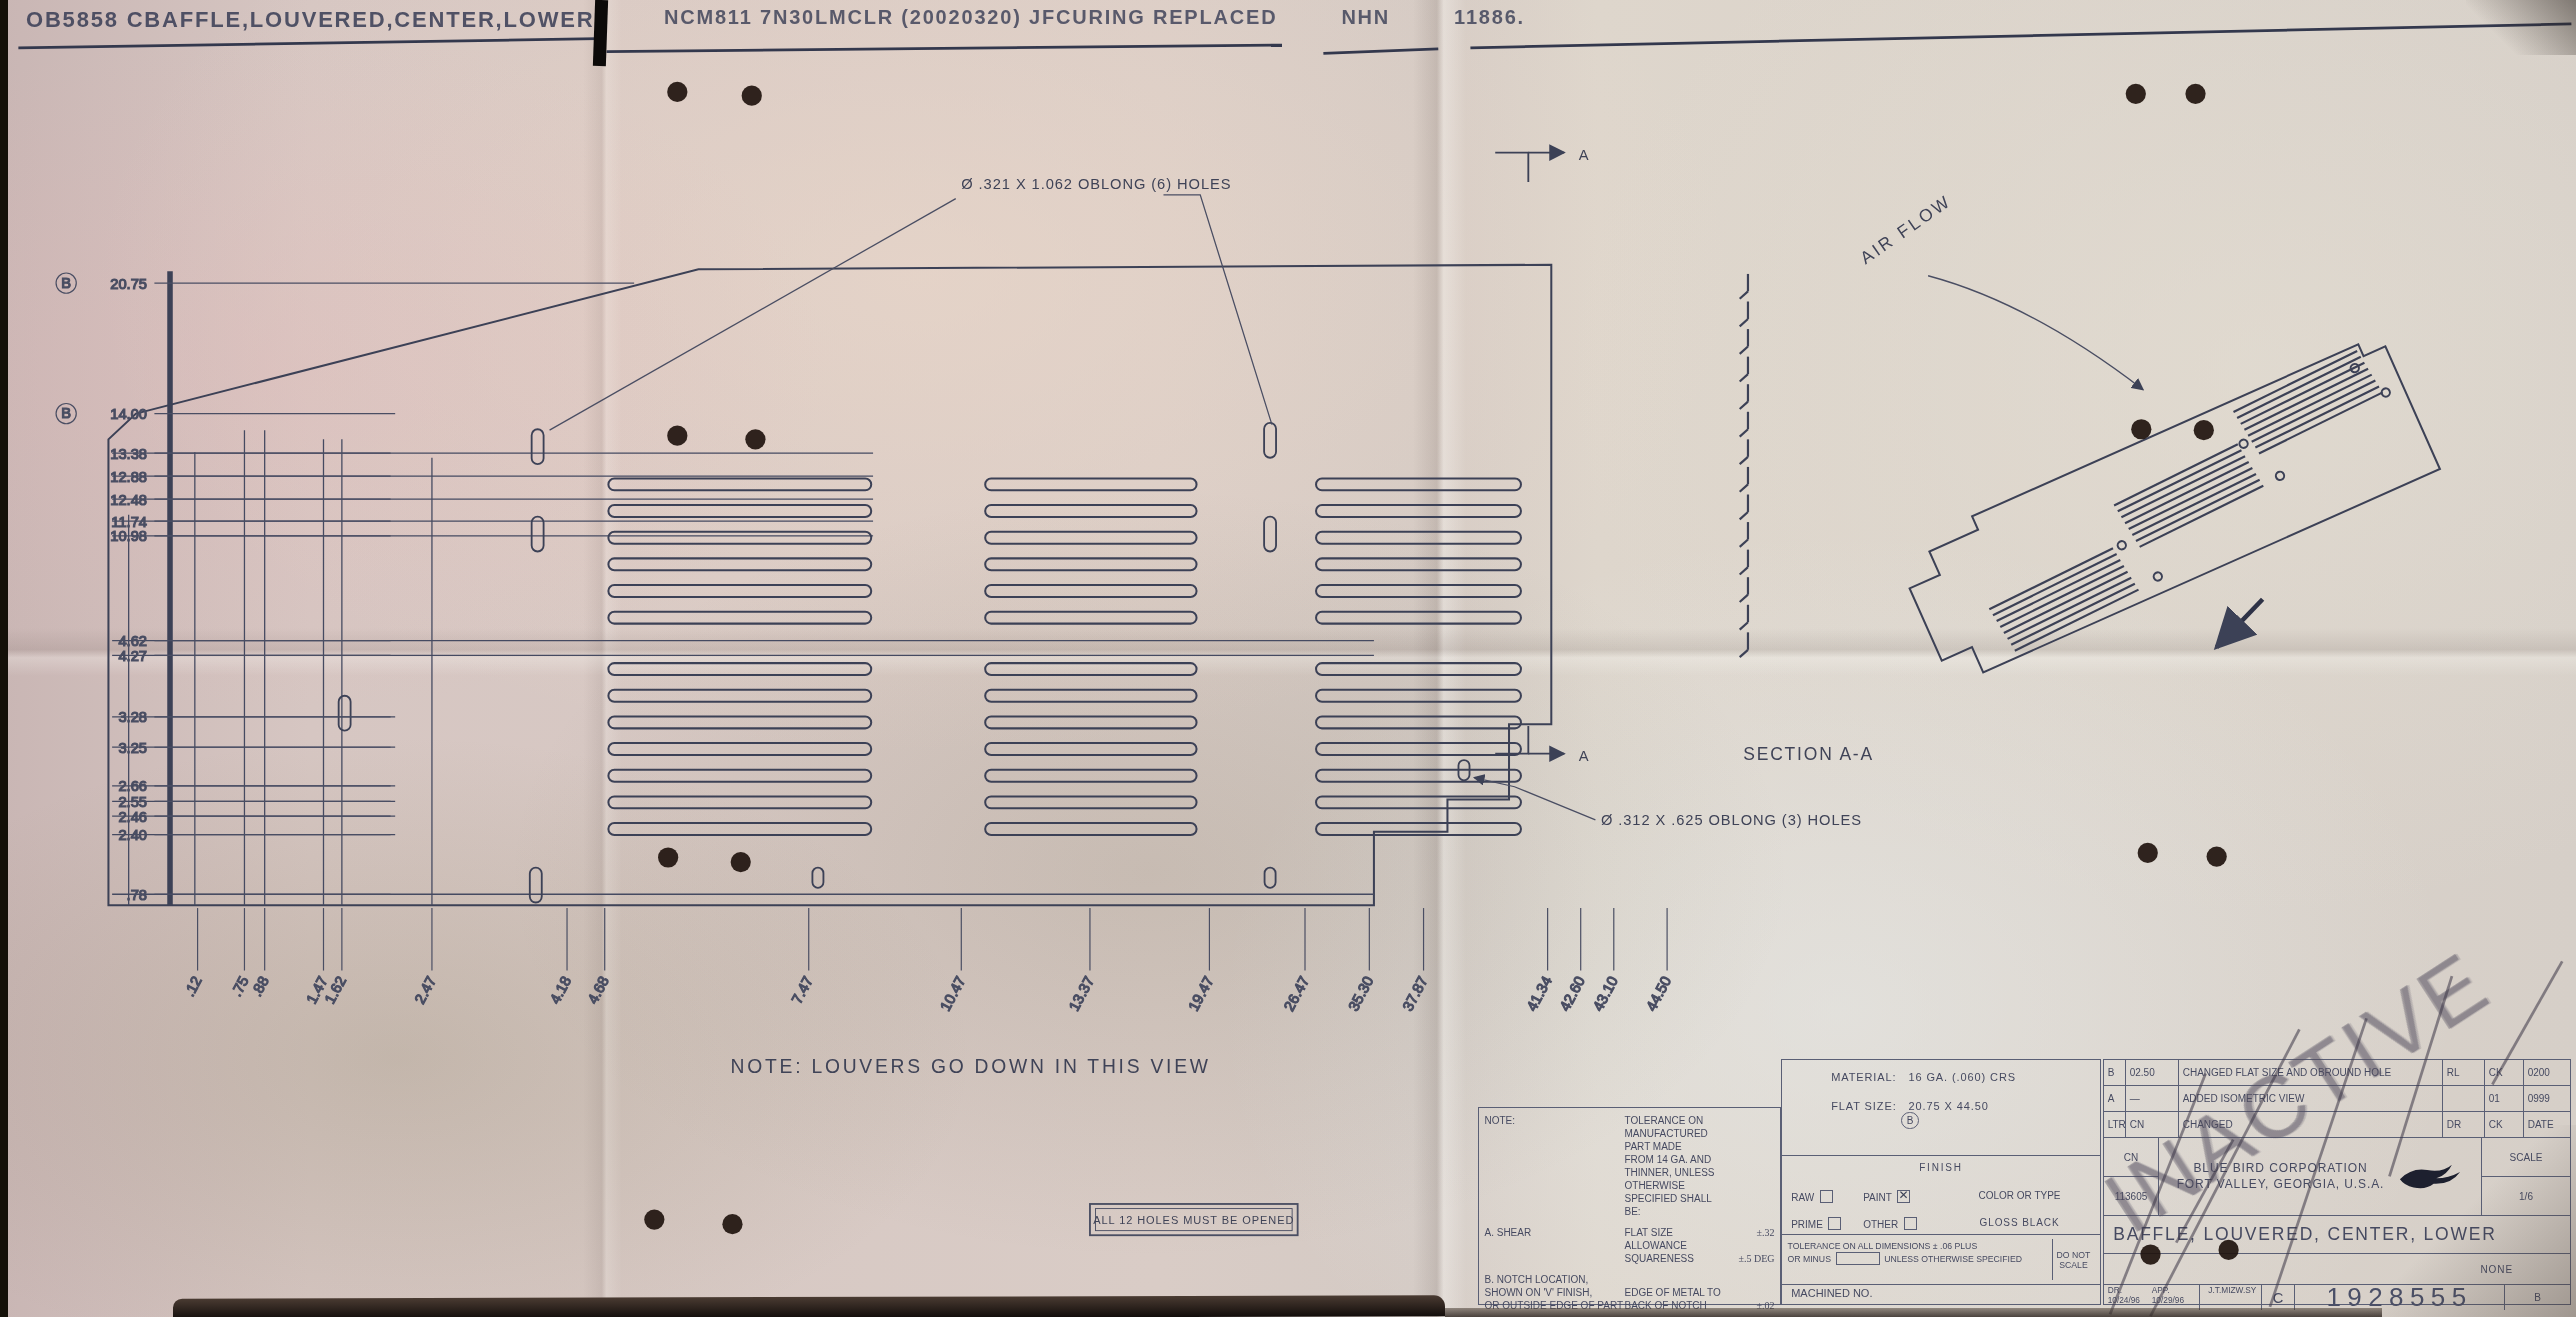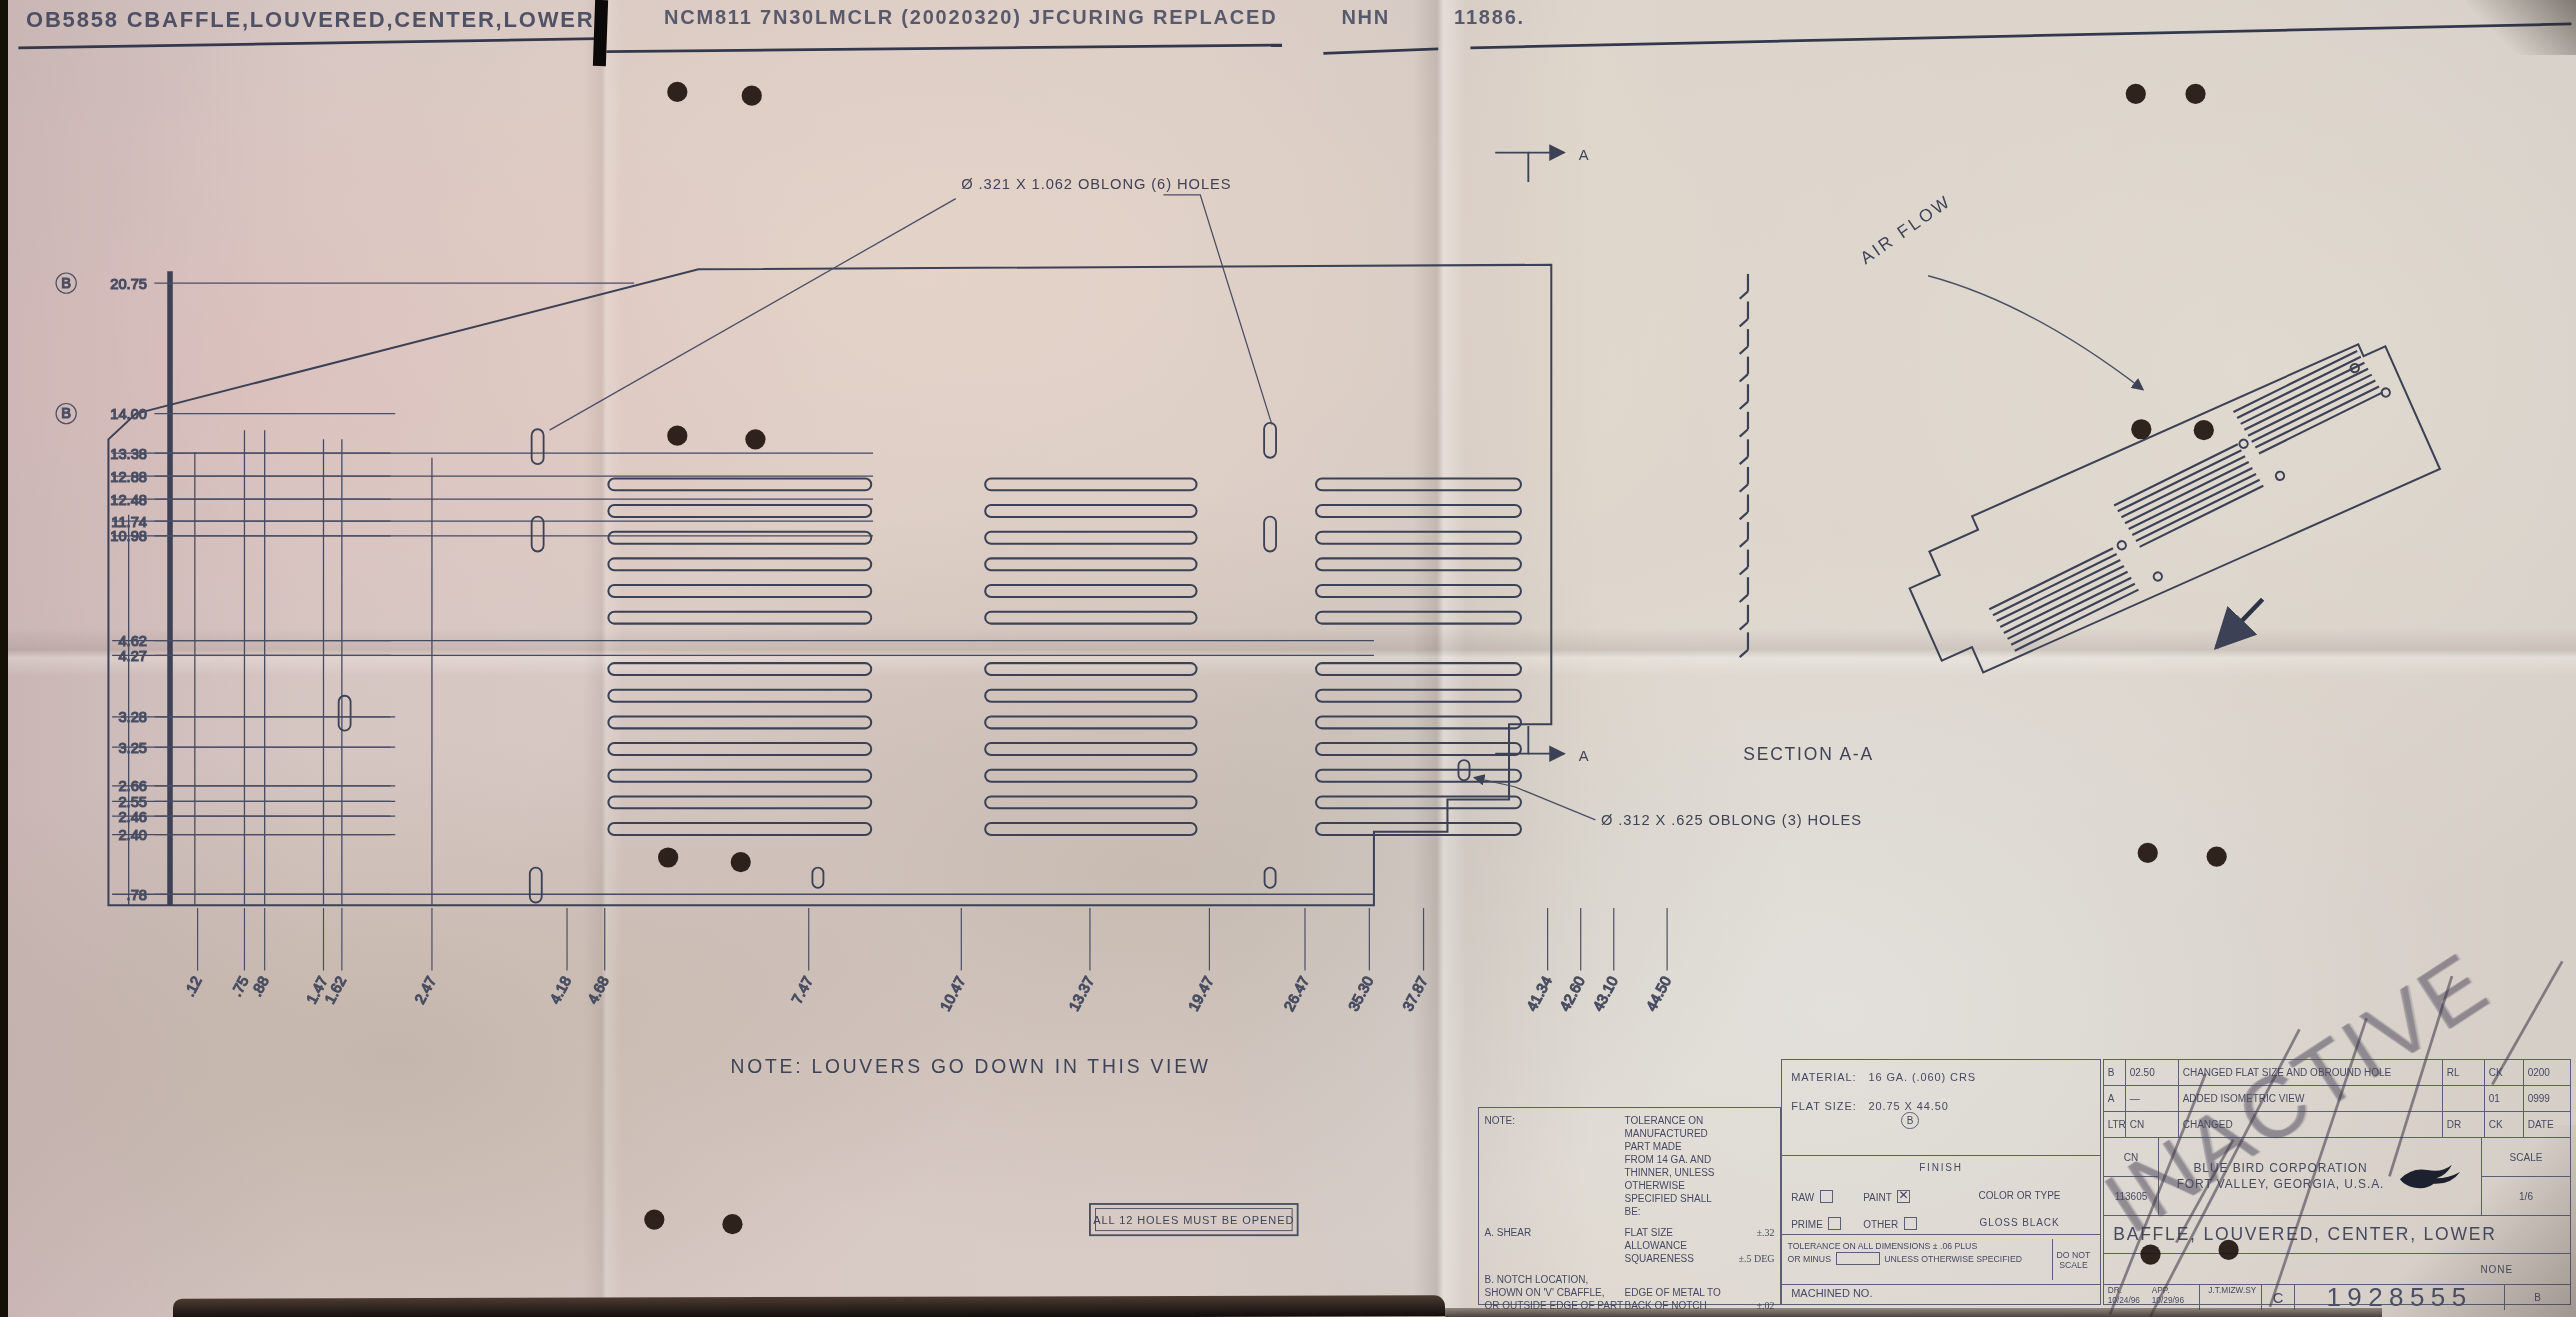--- a/index.html
+++ b/index.html
@@ -40,21 +40,21 @@
   .dimtxt{fill:#3f4358;font-size:16px;}
   
   .blk{position:absolute;border:1.8px solid #5a5f76;color:#464a62;}
   #notes{left:1478px;top:1107px;width:303px;height:198px;font-size:10px;line-height:13px;padding:5.5px 5.5px;box-sizing:border-box;}
   .nrow{display:grid;grid-template-columns:140px 1fr 46px;}
   .nrow .r{text-align:right;font-family:Liberation Serif, serif;}
   .nrow.gap{margin-top:8.3px;}
   #matcol{left:1781px;top:1059px;width:320px;height:246px;box-sizing:border-box;font-size:11px;}
   .msec{position:relative;box-sizing:border-box;border-bottom:1.8px solid #5a5f76;padding:5.5px 9.2px;}
   .m1{height:96px;} .m2{height:79px;} .m3{height:50px;padding:3.7px 5.5px;} .m4{height:18.4px;border-bottom:none;padding:1.8px 9.2px;}
-  .mline{margin-top:5.5px;letter-spacing:0.9px;}
+  .mline{margin-top:5.5px;letter-spacing:0.9px;margin-left:40px;}
   .circb{display:inline-block;width:15.6px;height:15.6px;border:1.4px solid #5a5f76;border-radius:50%;
          text-align:center;font-size:10px;line-height:15.6px;margin-left:110px;}
   .fin-grid{display:grid;grid-template-columns:72px 85px 1fr;margin-top:3.7px;font-size:10px;}
   .fin-title{text-align:center;letter-spacing:1.8px;font-size:10px;}
   .cb{display:inline-block;width:11px;height:11px;border:1.4px solid #5a5f76;vertical-align:-1.8px;margin-left:5.5px;position:relative;}
   .cb.x::after{content:"✕";position:absolute;left:0;top:-2.8px;font-size:12px;color:#3c4157;}
   .fin-cell{margin-top:14px;}
   .tolwrap{display:flex;height:100%;}
   .tol-l{flex:1;font-size:8.7px;line-height:11px;padding-top:2.8px;}
   .tolbox{display:inline-block;width:42px;height:11px;border:1.4px solid #5a5f76;vertical-align:-2.8px;margin:0 4.6px;}
@@ -399,21 +399,21 @@
         <div class="l"></div>
         <div class="m">SQUARENESS</div>
         <div class="r">±.5 DEG</div>
       </div>
       <div class="nrow gap">
         <div class="l">B. NOTCH LOCATION,</div>
         <div class="m"></div>
         <div class="r"></div>
       </div>
       <div class="nrow">
-        <div class="l">SHOWN ON 'V' CBAFFLE,</div>
+        <div class="l">SHOWN ON 'V' FINISH,</div>
         <div class="m">EDGE OF METAL TO</div>
         <div class="r"></div>
       </div>
       <div class="nrow">
         <div class="l">OR OUTSIDE EDGE OF PART</div>
         <div class="m">BACK OF NOTCH</div>
         <div class="r">±.02</div>
       </div>
     </div>
 

